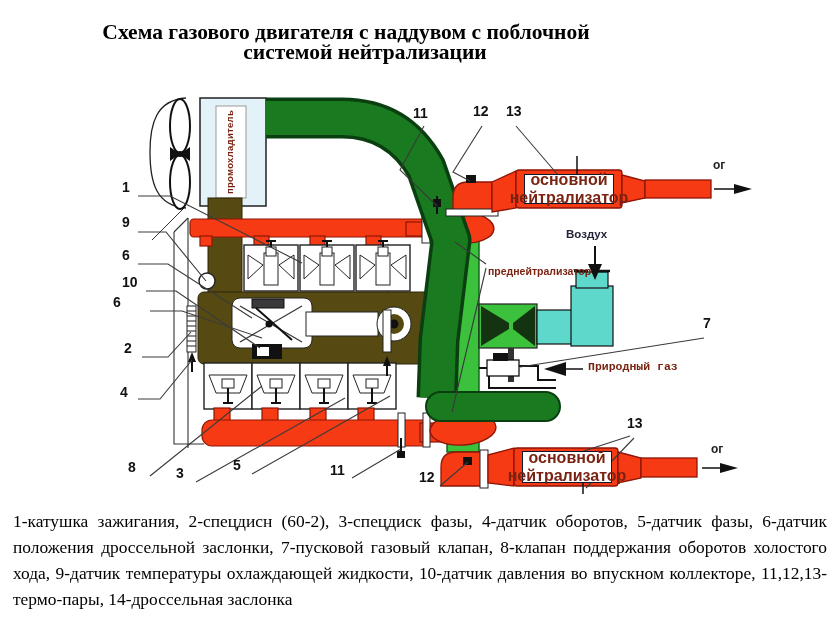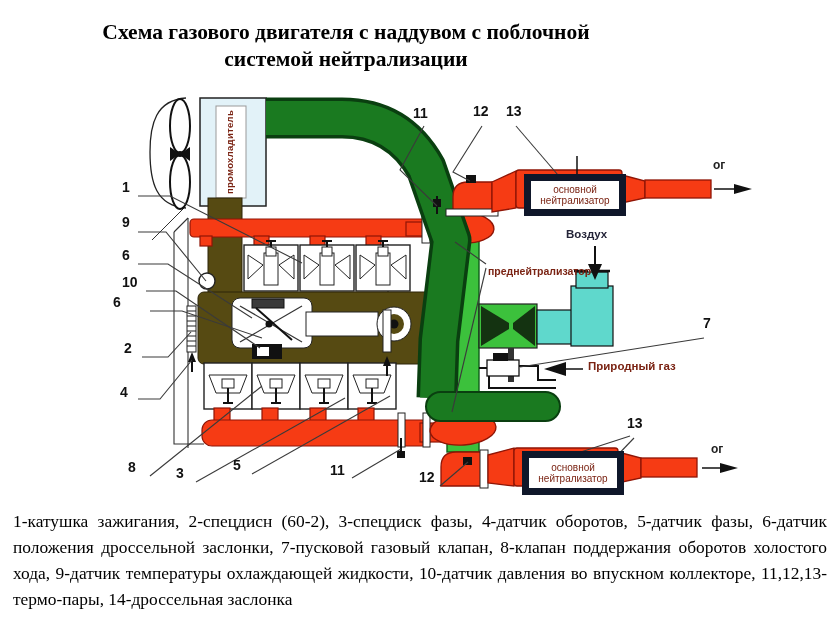--- a/index.html
+++ b/index.html
@@ -2,33 +2,33 @@
 <html><head>
 <meta charset="utf-8">
 <style>
   html,body{margin:0;padding:0;background:#fff;}
   #stage{position:relative;width:840px;height:630px;background:#fff;overflow:hidden;
          font-family:"Liberation Sans",sans-serif;}
   #diagram-svg{position:absolute;left:0;top:0;width:840px;height:630px;}
   .ttl{position:absolute;left:0;width:692px;text-align:center;
        font-family:"Liberation Serif",serif;font-weight:bold;font-size:21.5px;color:#000;}
   #title-line1{top:20px;}
-  #title-line2{top:47px;}
+  #title-line2{top:40px;padding-left:19px;}
   .lbl{position:absolute;white-space:nowrap;}
   .maroon{color:#7a2313;font-weight:bold;}
   #intercooler-label{left:181px;top:145px;width:100px;height:14px;text-align:center;
        font-size:9.5px;letter-spacing:.3px;transform:rotate(-90deg);}
   #preneutralizer-label{left:488px;top:256px;font-size:10.5px;margin-top:9px;}
-  .neut-box{position:absolute;background:#fff;border:7px solid #0f172a;display:flex;
+  .neut-box{position:absolute;background:#fff;border:1px solid #0f172a;display:flex;
        align-items:center;justify-content:center;text-align:center;
-       font-size:10px;font-weight:normal;color:#7a2313;line-height:1.15;}
+       font-size:16px;font-weight:bold;color:#7a2313;line-height:1.15;}
   #main-neutralizer-top-label{left:524px;top:174px;width:88px;height:28px;}
   #main-neutralizer-bottom-label{left:522px;top:451px;width:88px;height:30px;}
   #air-label{left:566px;top:228px;font-size:11.5px;font-weight:bold;color:#242438;}
-  #gas-label{left:588px;top:360px;font-size:11.5px;}
+  #gas-label{left:588px;top:360px;font-size:11.5px;font-family:Liberation Mono, monospace;}
   .og{font-size:12px;font-weight:600;color:#222;}
   #og-top{left:713px;top:158px;}
   #og-bottom{left:711px;top:442px;}
   .callout{position:absolute;font-size:14px;font-weight:600;color:#111;}
   #caption-text{position:absolute;left:13px;top:509px;width:814px;
        font-family:"Liberation Serif",serif;font-size:17.4px;line-height:1.49;
        color:#000;text-align:justify;}
 </style>
 </head>
 <body>

